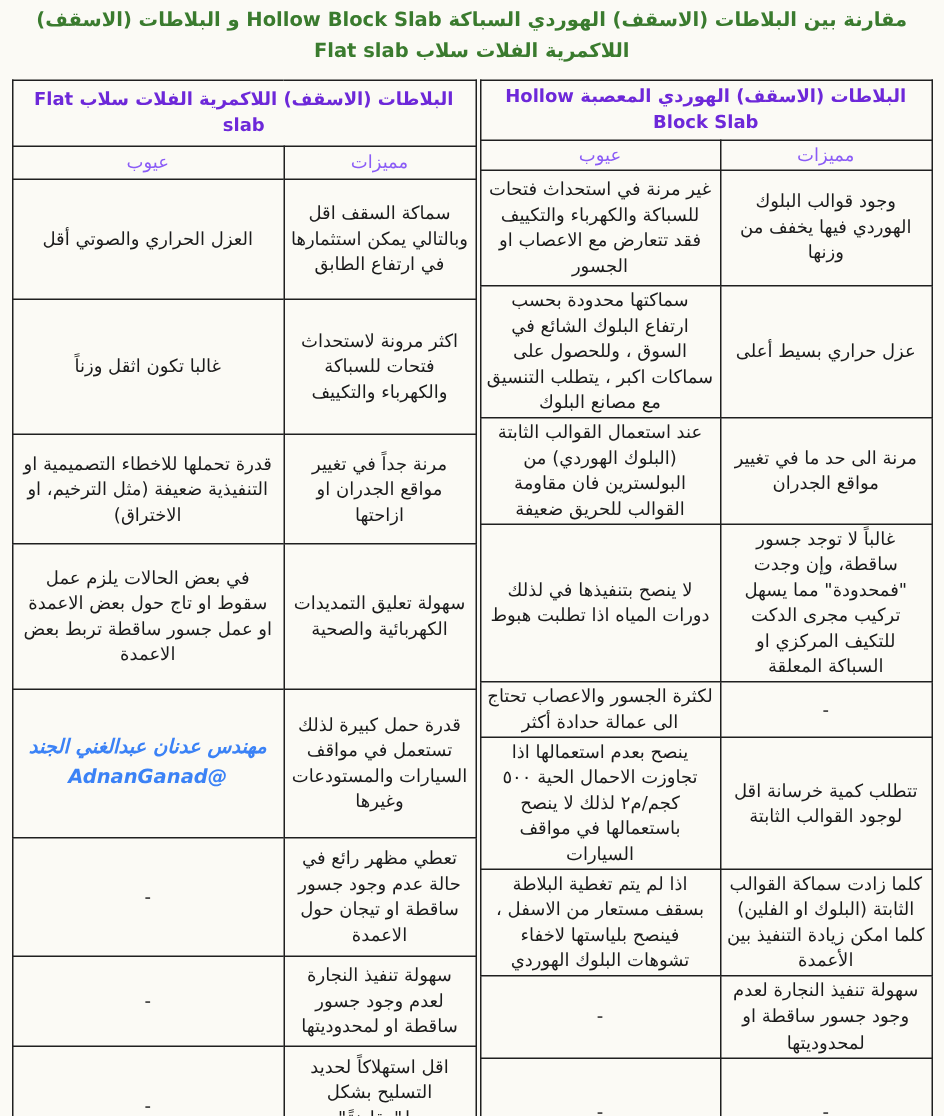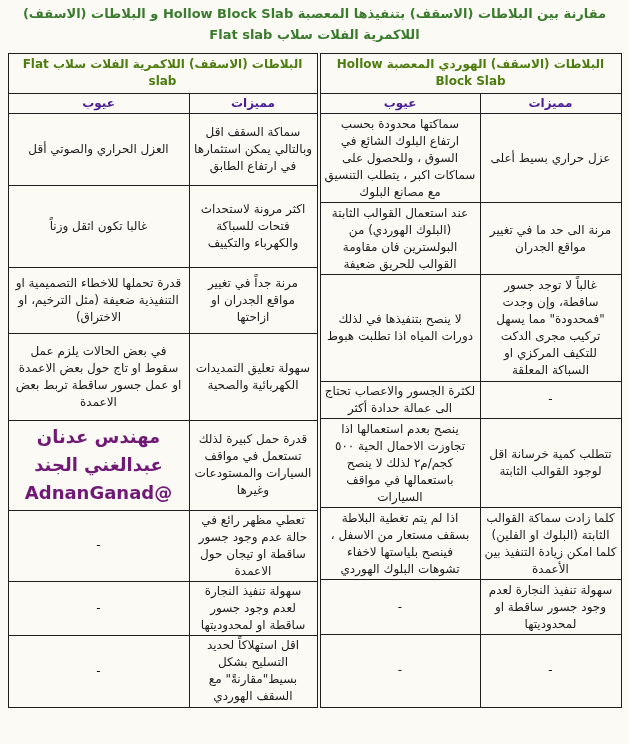--- a/index.html
+++ b/index.html
@@ -20,50 +20,54 @@
   table.tbl{
     border-collapse:collapse;table-layout:fixed;direction:rtl;
     background:#fbfaf5;
   }
   .tbl td,.tbl th{
     border:1px solid #1f1f1f;text-align:center;vertical-align:middle;
     padding:1px 4px;font-size:12px;line-height:1.42;overflow:hidden;
     word-wrap:break-word;
   }
   .group-header{
-    color:#4d7c0f;font-weight:bold;font-size:12.5px;line-height:1.5;margin-left:24px;
+    color:#6d28d9;font-weight:bold;font-size:12.5px;line-height:1.5;margin-left:24px;
   }
   .sub-header{
-    color:#4c1d95;font-weight:bold;font-size:13px;margin-top:23px;
+    color:#8b5cf6;font-weight:normal;font-size:13px;margin-top:23px;
   }
   .watermark div{
-    color:#701a75;font-weight:bold;font-size:18px;line-height:1.55;
+    color:#3b82f6;font-weight:bold;font-size:13px;line-height:1.55;font-style:italic;
   }
 </style>
 </head>
 <body>
 
 <div class="page">
 
-  <div class="title">مقارنة بين البلاطات (الاسقف)  بتنفيذها المعصبة Hollow Block Slab و البلاطات (الاسقف) اللاكمرية الفلات سلاب Flat slab</div>
+  <div class="title">مقارنة بين البلاطات (الاسقف)  الهوردي السباكة Hollow Block Slab و البلاطات (الاسقف) اللاكمرية الفلات سلاب Flat slab</div>
 
   <div class="tables">
 
     <table class="tbl">
       <colgroup>
           <col style="width:141px">
           <col style="width:160px">
         </colgroup>
       <tbody>
         <tr style="height:40px">
           <th colspan="2" class="group-header">البلاطات (الاسقف) الهوردي المعصبة Hollow Block Slab</th>
         </tr>
         <tr style="height:20px">
           <th class="sub-header">مميزات</th>
           <th class="sub-header">عيوب</th>
+        </tr>
+        <tr style="height:77px">
+          <td>وجود قوالب البلوك الهوردي فيها يخفف من وزنها</td>
+          <td>غير مرنة في استحداث فتحات للسباكة والكهرباء والتكييف فقد تتعارض مع الاعصاب او الجسور</td>
         </tr>
         <tr style="height:83px">
           <td>عزل حراري بسيط أعلى</td>
           <td>سماكتها محدودة بحسب ارتفاع البلوك الشائع في السوق ، وللحصول على سماكات اكبر ، يتطلب التنسيق مع مصانع البلوك</td>
         </tr>
         <tr style="height:64px">
           <td>مرنة الى حد ما في تغيير مواقع الجدران</td>
           <td>عند استعمال القوالب الثابتة (البلوك الهوردي) من البولسترين فان مقاومة القوالب للحريق ضعيفة</td>
         </tr>
         <tr style="height:93px">

